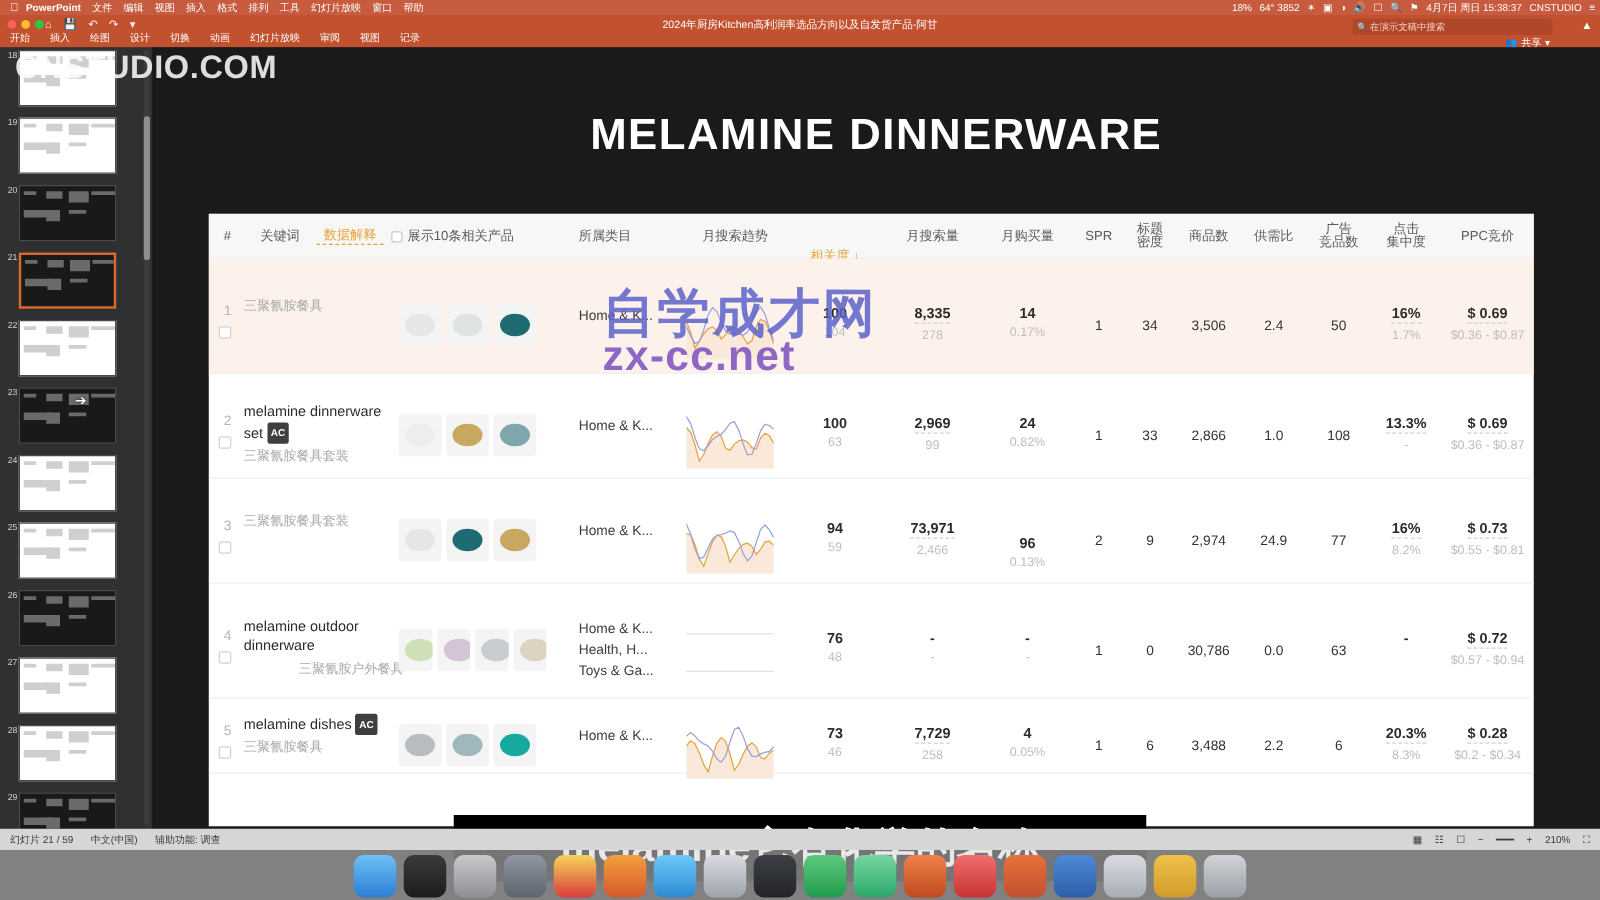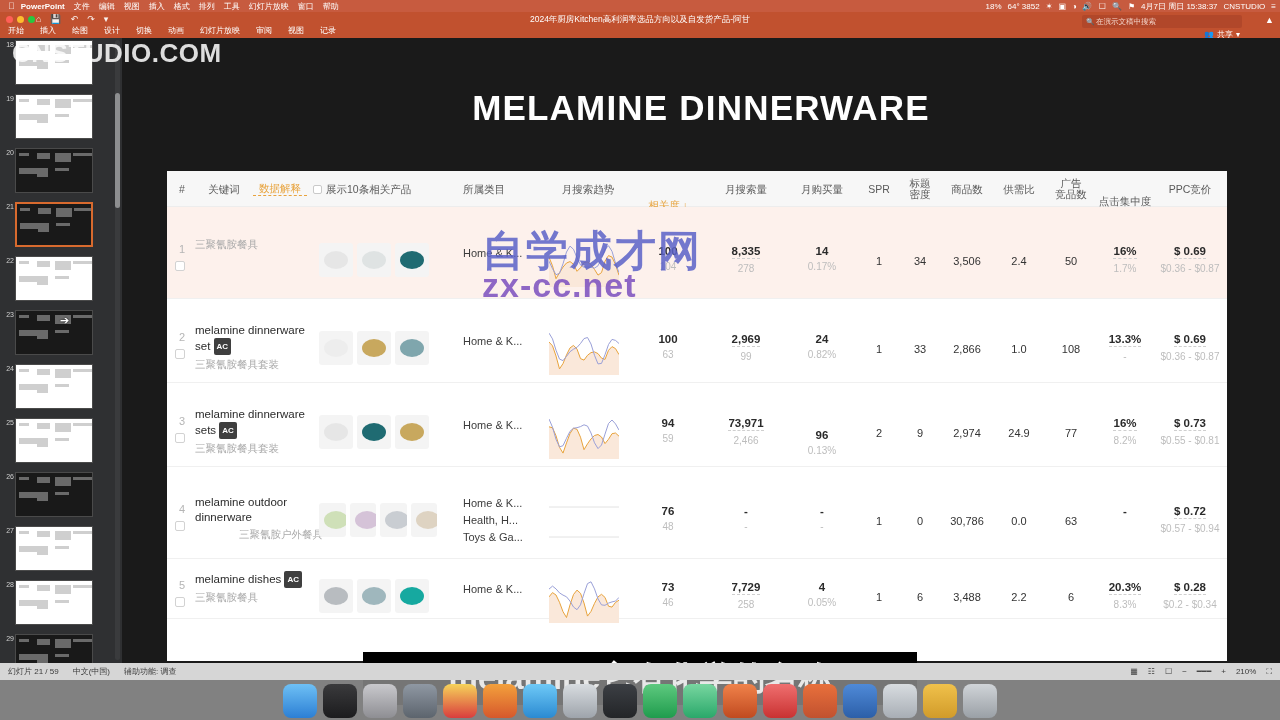--- a/index.html
+++ b/index.html
@@ -434,21 +434,21 @@
           <div class="th" style="left:732px;width:42px;flex-direction:column;">
             <span>标题</span>
             <span>密度</span>
           </div>
           <div class="th" style="left:774px;width:52px;">商品数</div>
           <div class="th" style="left:826px;width:52px;">供需比</div>
           <div class="th" style="left:878px;width:52px;flex-direction:column;">
             <span>广告</span>
             <span>竞品数</span>
           </div>
-          <div class="th" style="left:930px;width:56px;flex-direction:row;margin-top:12px;">
+          <div class="th" style="left:930px;width:56px;flex-direction:column;">
             <span>点击</span>
             <span>集中度</span>
           </div>
           <div class="th" style="left:986px;width:74px;">PPC竞价</div>
 
         </div>
         <div id="tbody">
             <div class="trow hl" style="height: 92px;">
               <div class="cell rank" style="left: 4px; width: 22px;;top:36px;text-align:center;">1</div>
               <div class="cell " style="left: 8px; width: 12px;;top:54px;"><span class="rowchk" style="display: inline-block;"></span></div>
@@ -549,21 +549,20 @@
               </div>
               <div class="cell " style="left: 986px; width: 74px;;top:34px;">
                 <div class="num-main "><span class="dashed-u">$ 0.69</span></div>
                 <div class="num-sub" style="margin-top: 4px;">$0.36 - $0.87</div>
               </div>
             </div>
             <div class="trow" style="height: 84px;">
               <div class="cell rank" style="left: 4px; width: 22px;;top:32px;text-align:center;">3</div>
               <div class="cell " style="left: 8px; width: 12px;;top:50px;"><span class="rowchk" style="display: inline-block;"></span></div>
               <div class="cell " style="left: 28px; width: 128px;;top:24px;">
-                <div class="kw-en">melamine dinnerware sets <span class="ac-badge">AC</span></div>
                 <div class="kw-cn" style="margin-top: 3px;">三聚氰胺餐具套装</div>
               </div>
               <div class="cell " style="left: 152px; width: 118px;;top:32px;display:flex;gap:4px;">
                 <span class="prodimg" style="background: rgb(244, 244, 244);">
                   <span style="position: absolute; left: 5px; top: 8px; width: 24px; height: 18px; border-radius: 50%; background: rgb(230, 230, 230);"></span>
                 </span>
                 <span class="prodimg" style="background: rgb(244, 244, 244);">
                   <span style="position: absolute; left: 5px; top: 8px; width: 24px; height: 18px; border-radius: 50%; background: rgb(31, 107, 114);"></span>
                 </span>
                 <span class="prodimg" style="background: rgb(244, 244, 244);">

